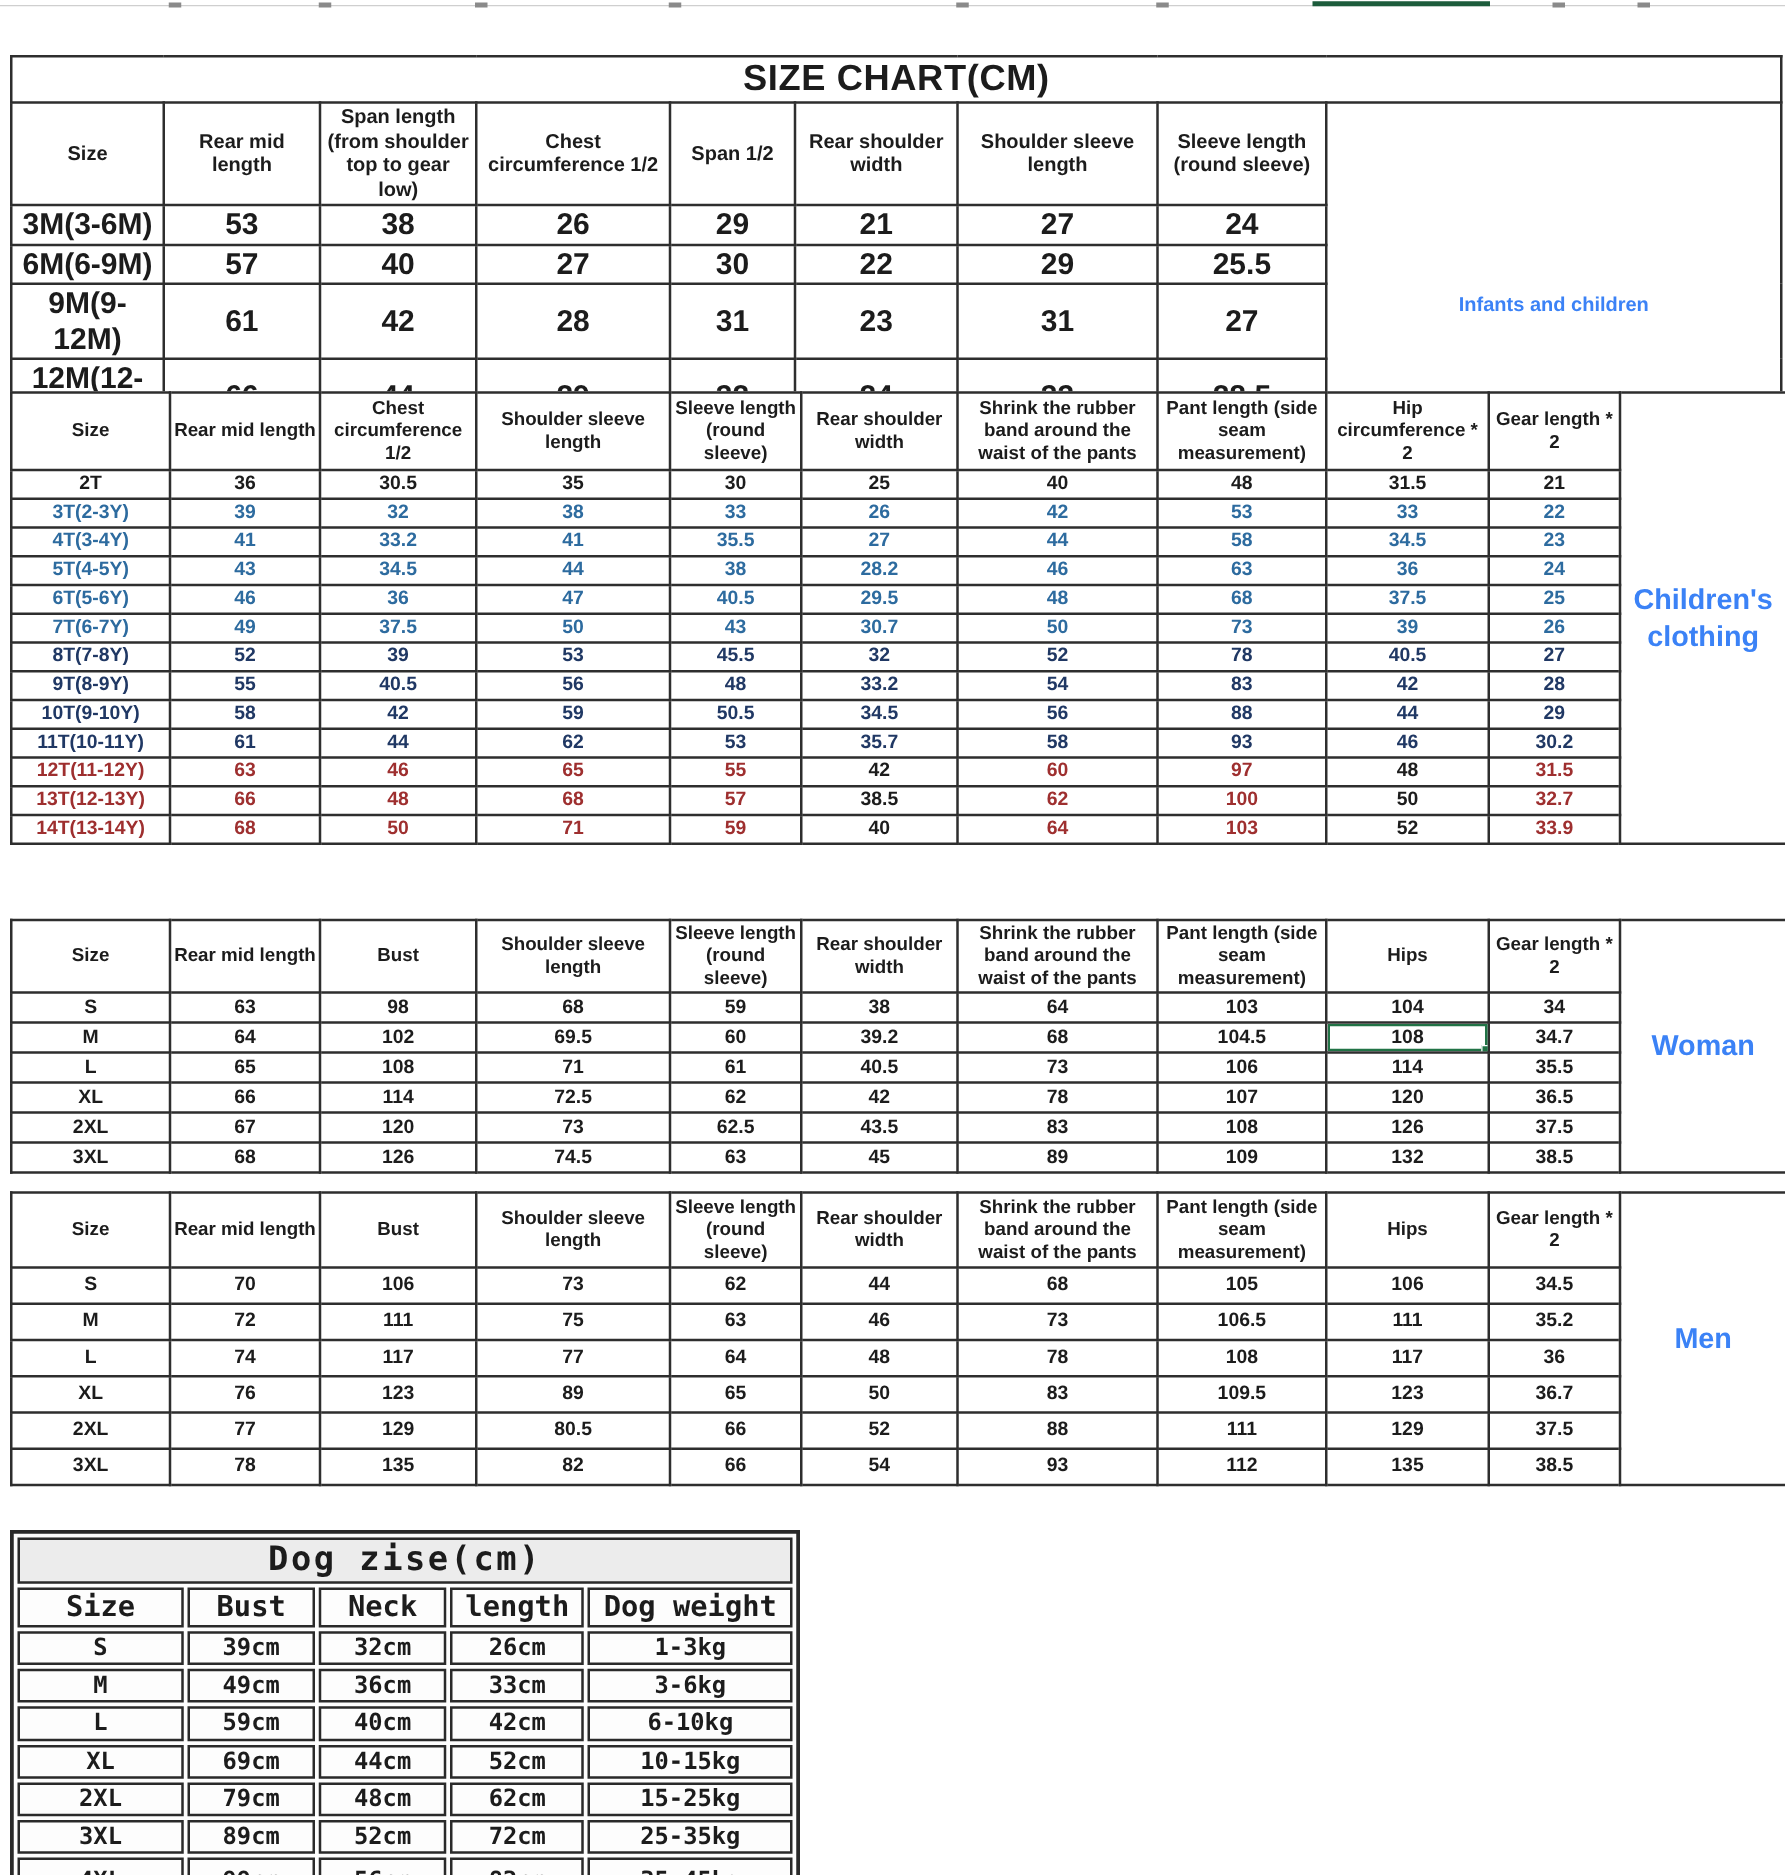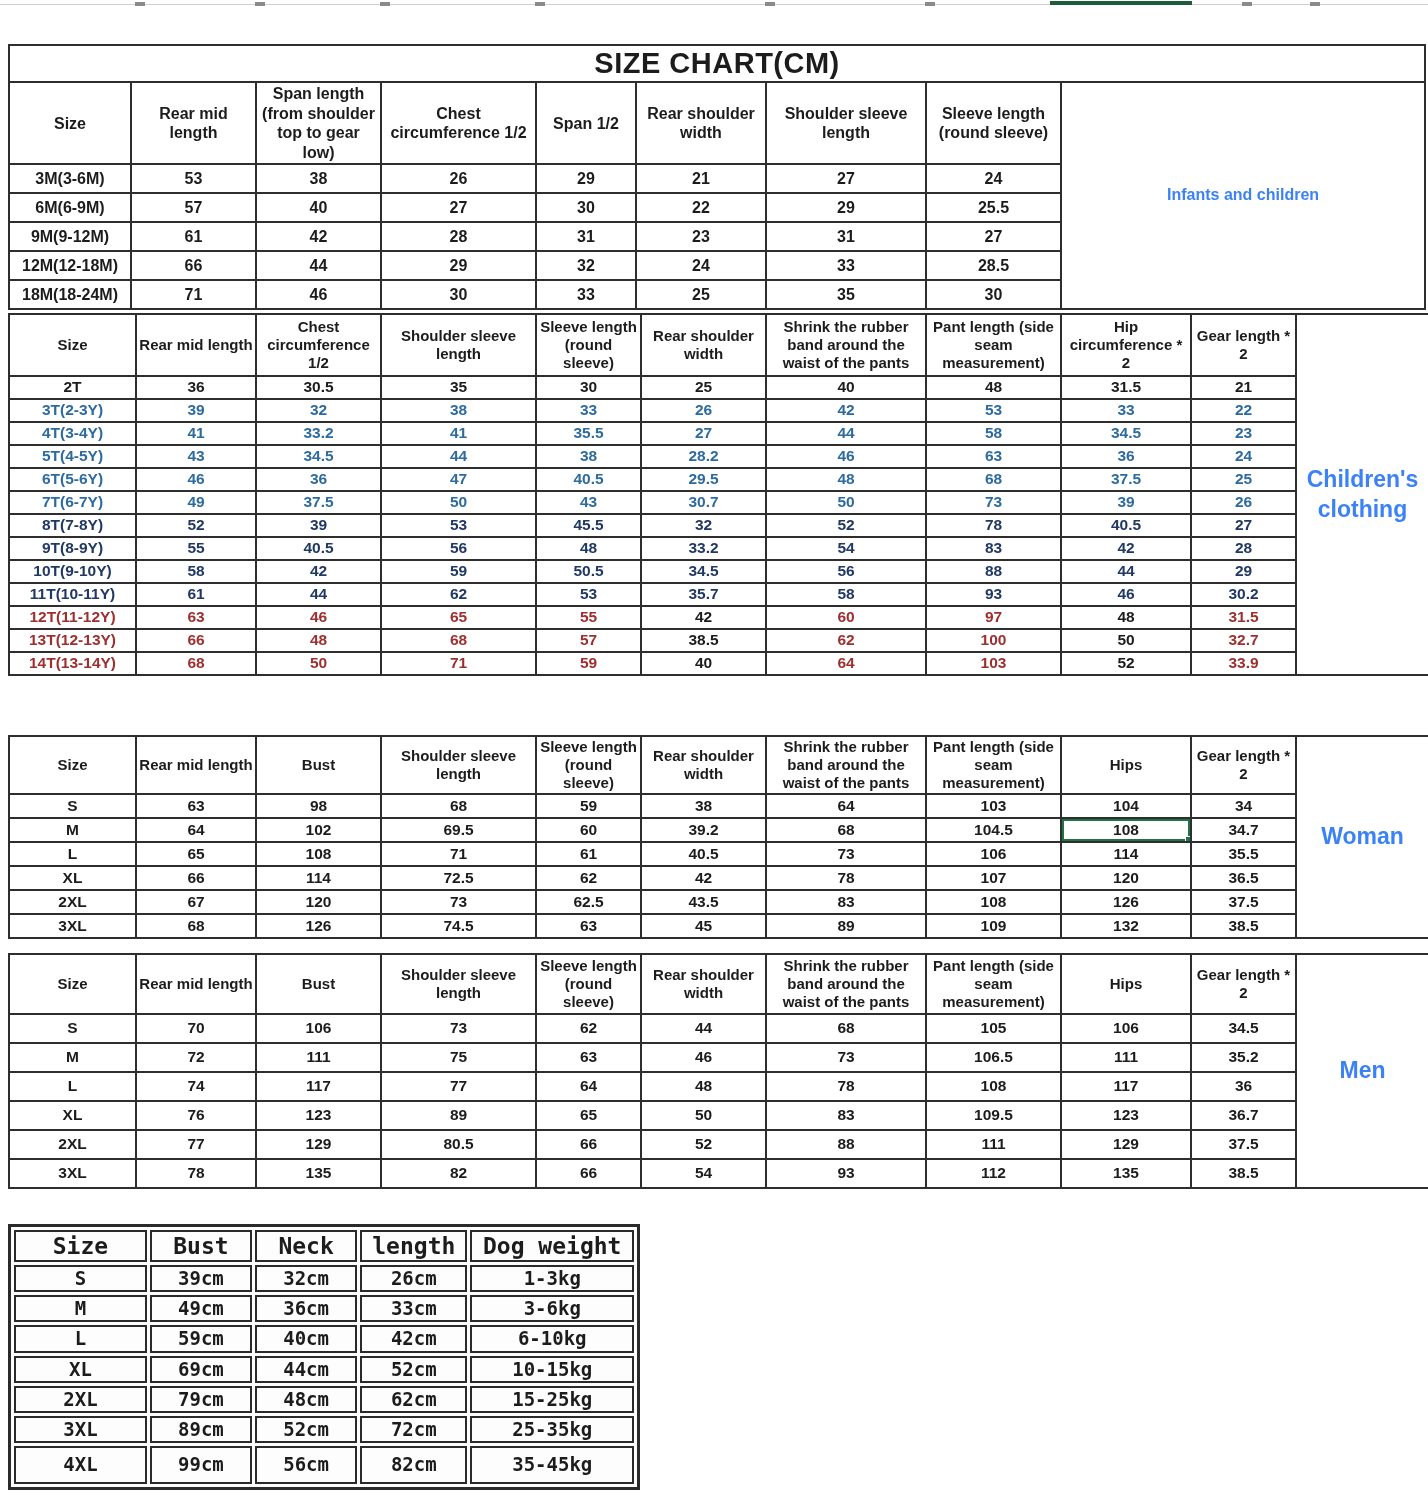--- a/index.html
+++ b/index.html
@@ -34,21 +34,21 @@
   .c-red{color:#9e2f2f;}
 
   .side-label{
     color:#3b82f6;font-size:24px;line-height:1.3;
     background:#fff;
   }
 
   
   .t1{left:8px;top:16px;width:1416px;margin-top:28px;}
   .t1 .hrow td{height:80px;font-size:16px;}
-  .t1 td.data{height:27px;font-size:16px;}
+  .t1 td.data{height:27px;font-size:24px;}
   .t1 .side-label{font-size:26px;}
 
   
   .t2{left:8px;top:313px;width:1420px;}
   .t2 .hrow td{height:60px;}
   .t2 td.data{height:21px;font-size:15.5px;}
   .t2 .side-label{font-size:23px;}
 
   
   .t3{left:8px;top:735px;width:1420px;}
@@ -570,20 +570,23 @@
 
   <table class="dog">
     <colgroup>
       <col style="width:130px">
         <col style="width:100px">
         <col style="width:100px">
       <col style="width:105px">
         <col style="width:160px">
     </colgroup>
     <tbody>
+      <tr>
+        <td class="title-cell" colspan="5">Dog zise(cm)</td>
+      </tr>
       <tr class="hrow">
         <td>Size</td>
         <td>Bust</td>
         <td>Neck</td>
         <td>length</td>
         <td>Dog weight</td>
       </tr>
     <tr>
           <td class="data c-black">S</td>
           <td class="data c-black">39cm</td>

